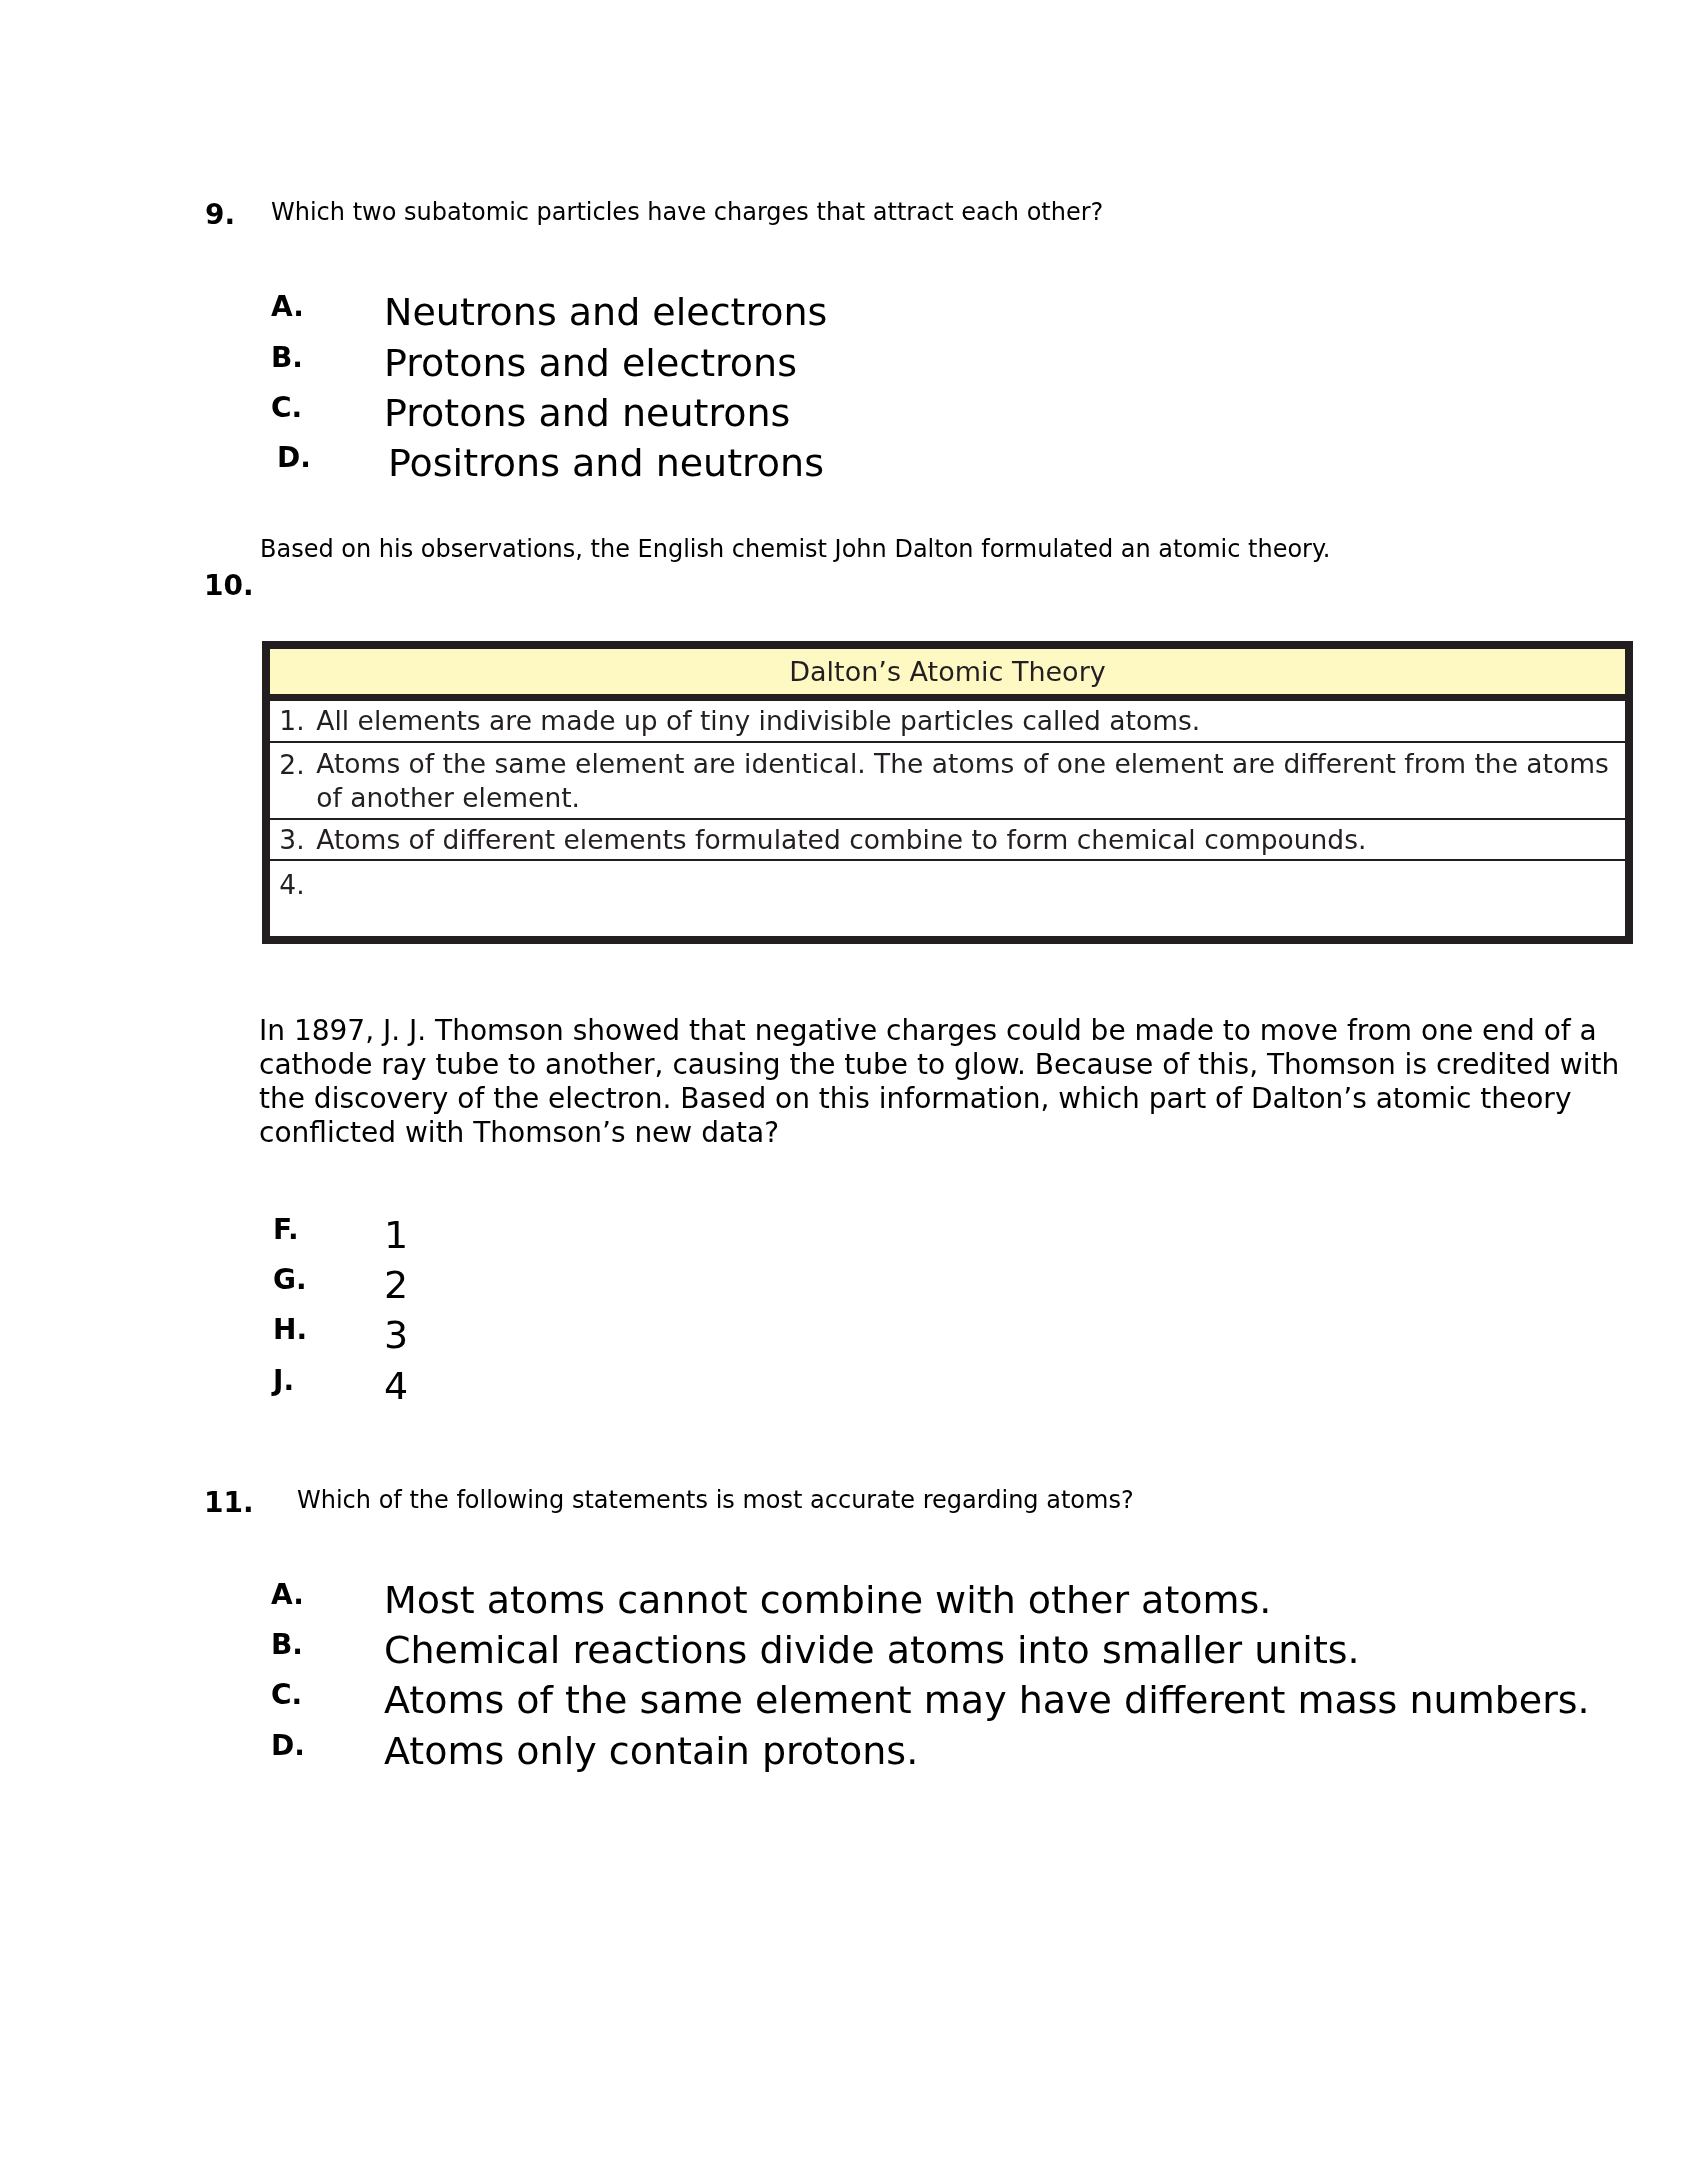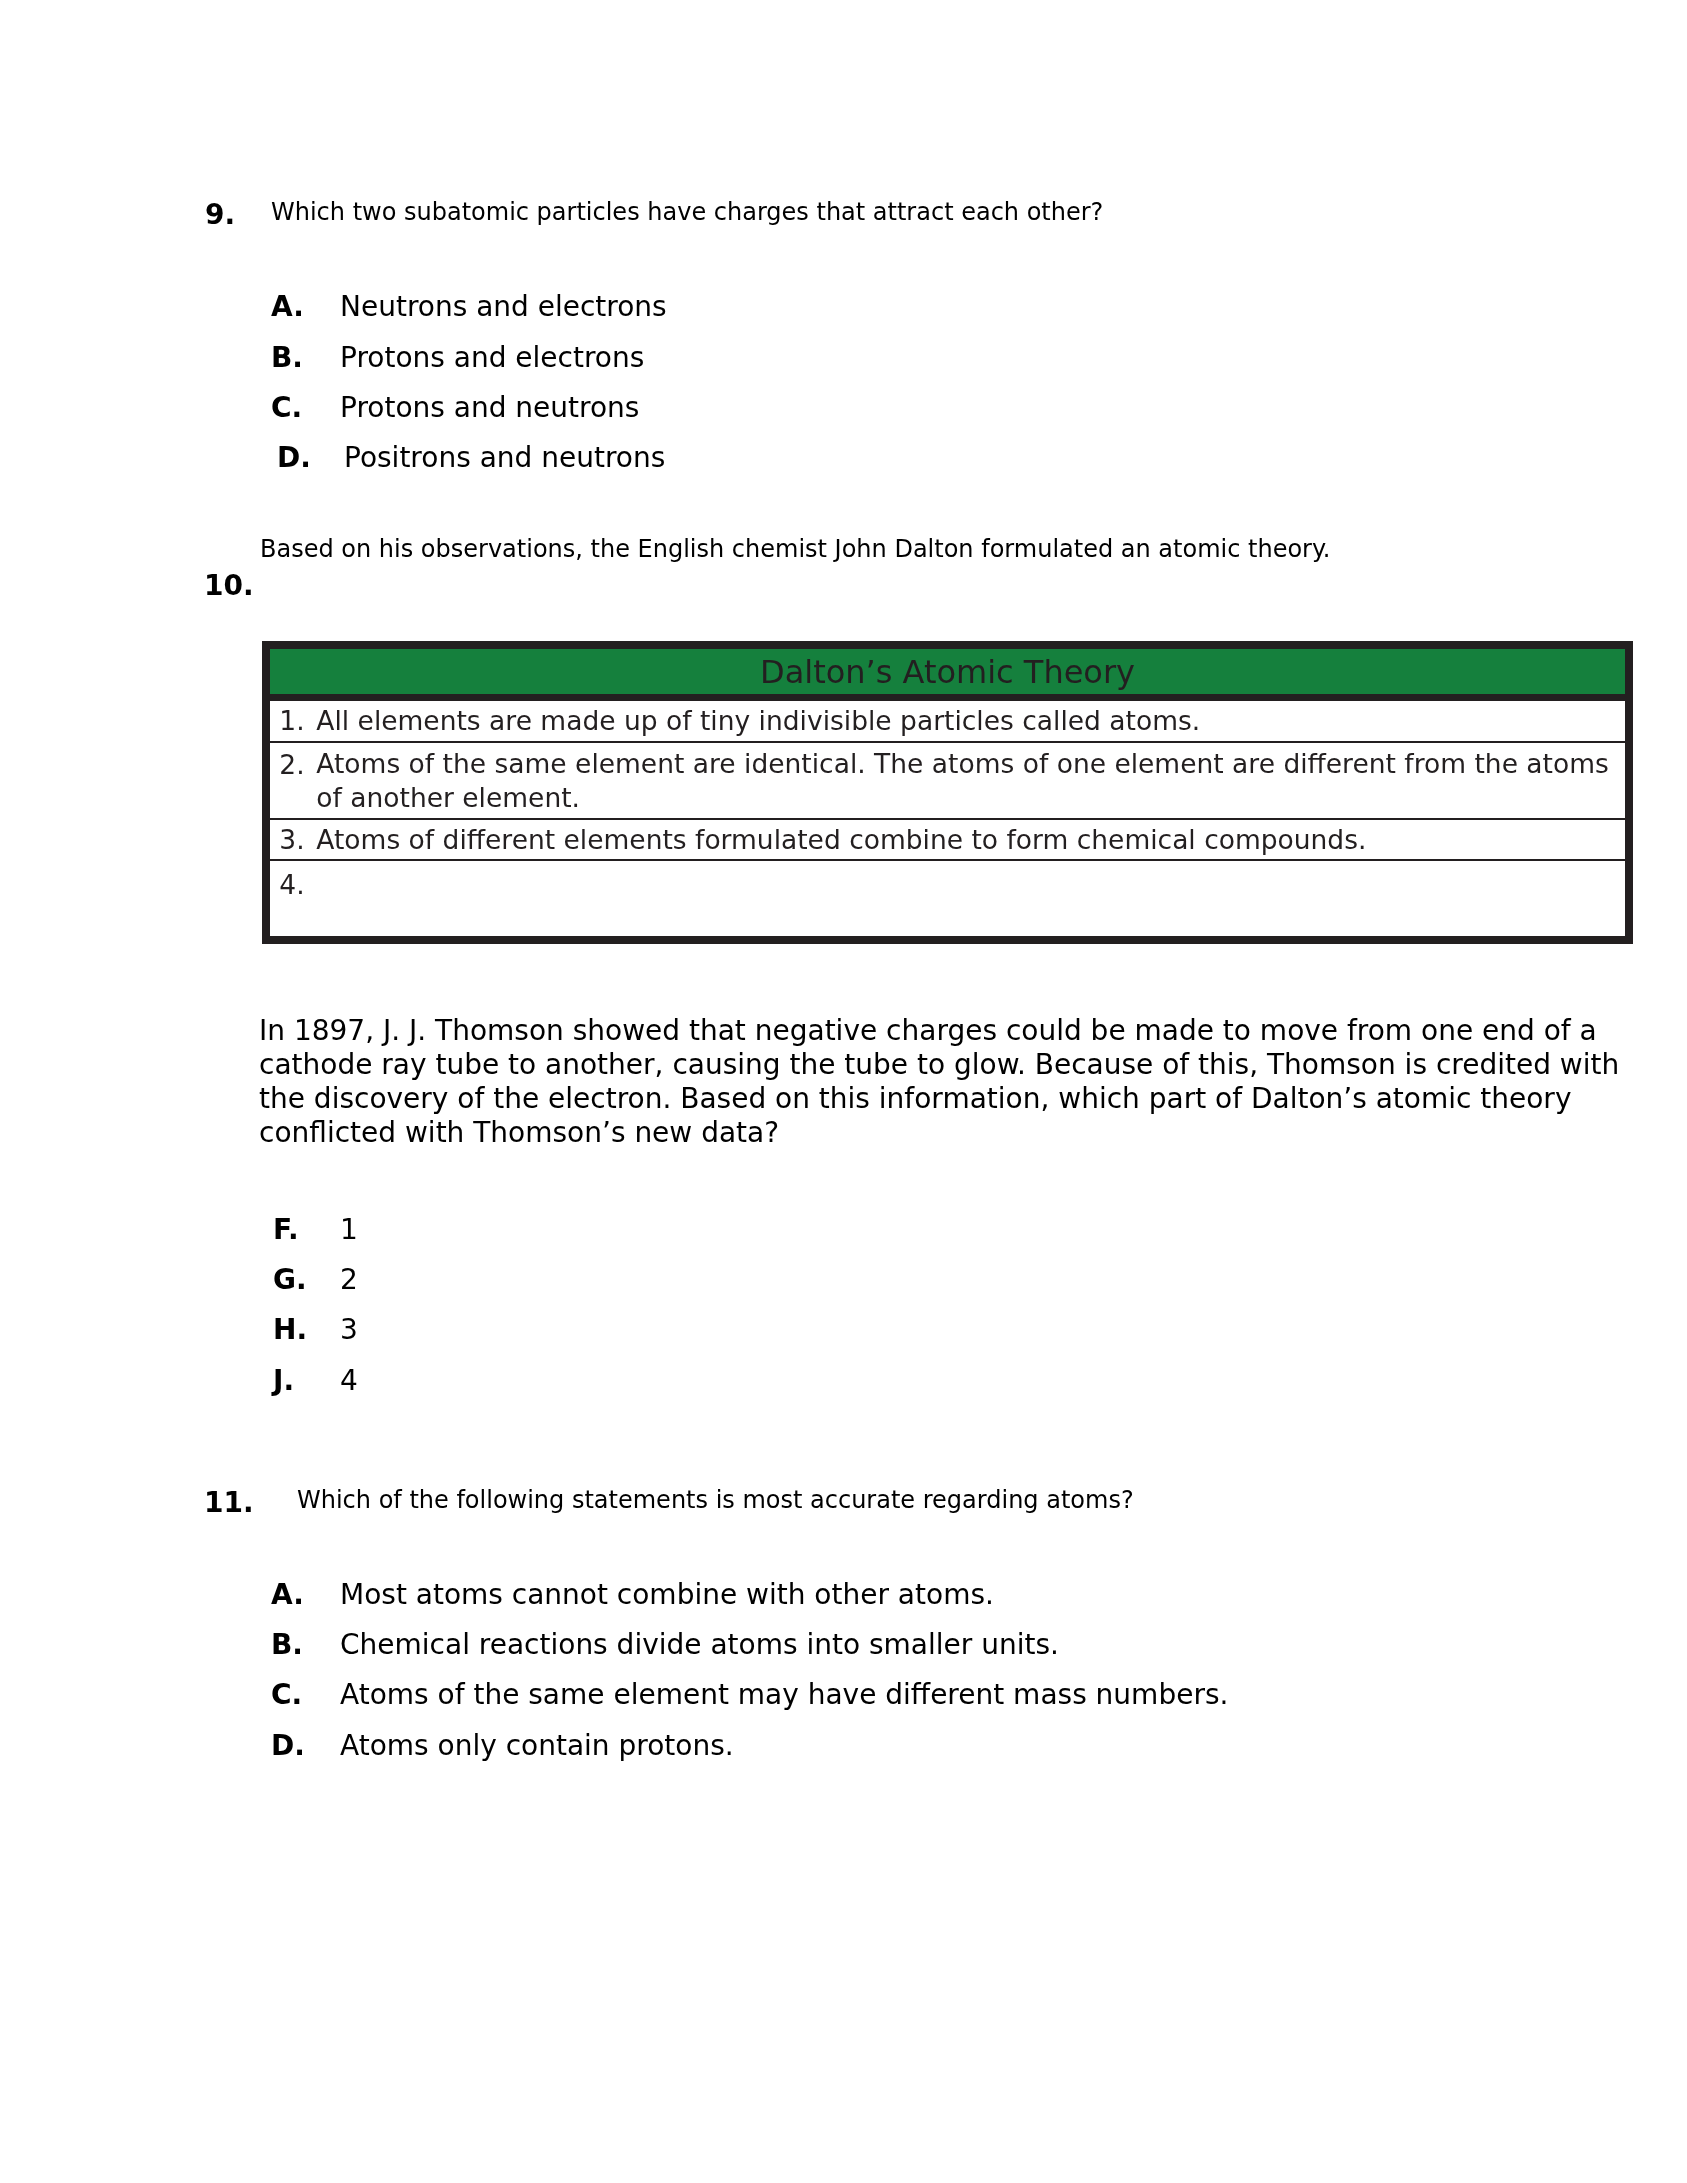--- a/index.html
+++ b/index.html
@@ -4,34 +4,34 @@
 <style>
   html, body { margin: 0; padding: 0; background: #ffffff; }
   body {
     width: 1687px; height: 2183px; position: relative; overflow: hidden;
     font-family: "DejaVu Sans", sans-serif; color: #000;
   }
   .abs { position: absolute; white-space: nowrap; }
   .qnum { font-weight: bold; font-size: 28px; }
   .qtext { font-size: 24px; }
   .letter { font-weight: bold; font-size: 28px; }
-  .opt { font-size: 28px; }
+  .opt { font-size: 38px; margin-left: 44px; }
   .passage {
     position: absolute; left: 259px; top: 1014px; width: 1376px;
     font-size: 28px; line-height: 34px; white-space: normal;
   }
   .theory-table {
     position: absolute; left: 262px; top: 641px; width: 1371px; height: 303px;
     box-sizing: border-box; border: 8px solid #231f20; background: #fff;
     font-family: "DejaVu Sans", sans-serif; color: #231f20;
   }
   .tbl-header {
-    height: 45px; background: #15803d; border-bottom: 7.3px solid #231f20;
+    height: 45px; background: #fef9c3; border-bottom: 7.3px solid #231f20;
     display: flex; align-items: center; justify-content: center;
-    font-size: 32px;
+    font-size: 27px;
   }
   .tbl-row {
     box-sizing: border-box; border-bottom: 2px solid #231f20;
     padding: 0 9.3px; font-size: 26.5px; line-height: 34px;
     display: flex; align-items: center;
   }
   .tbl-row:last-child { border-bottom: none; }
   .tbl-row .rn { flex: 0 0 auto; width: 37px; }
   .tbl-row .rt { flex: 1 1 auto; white-space: normal; }
 </style>

